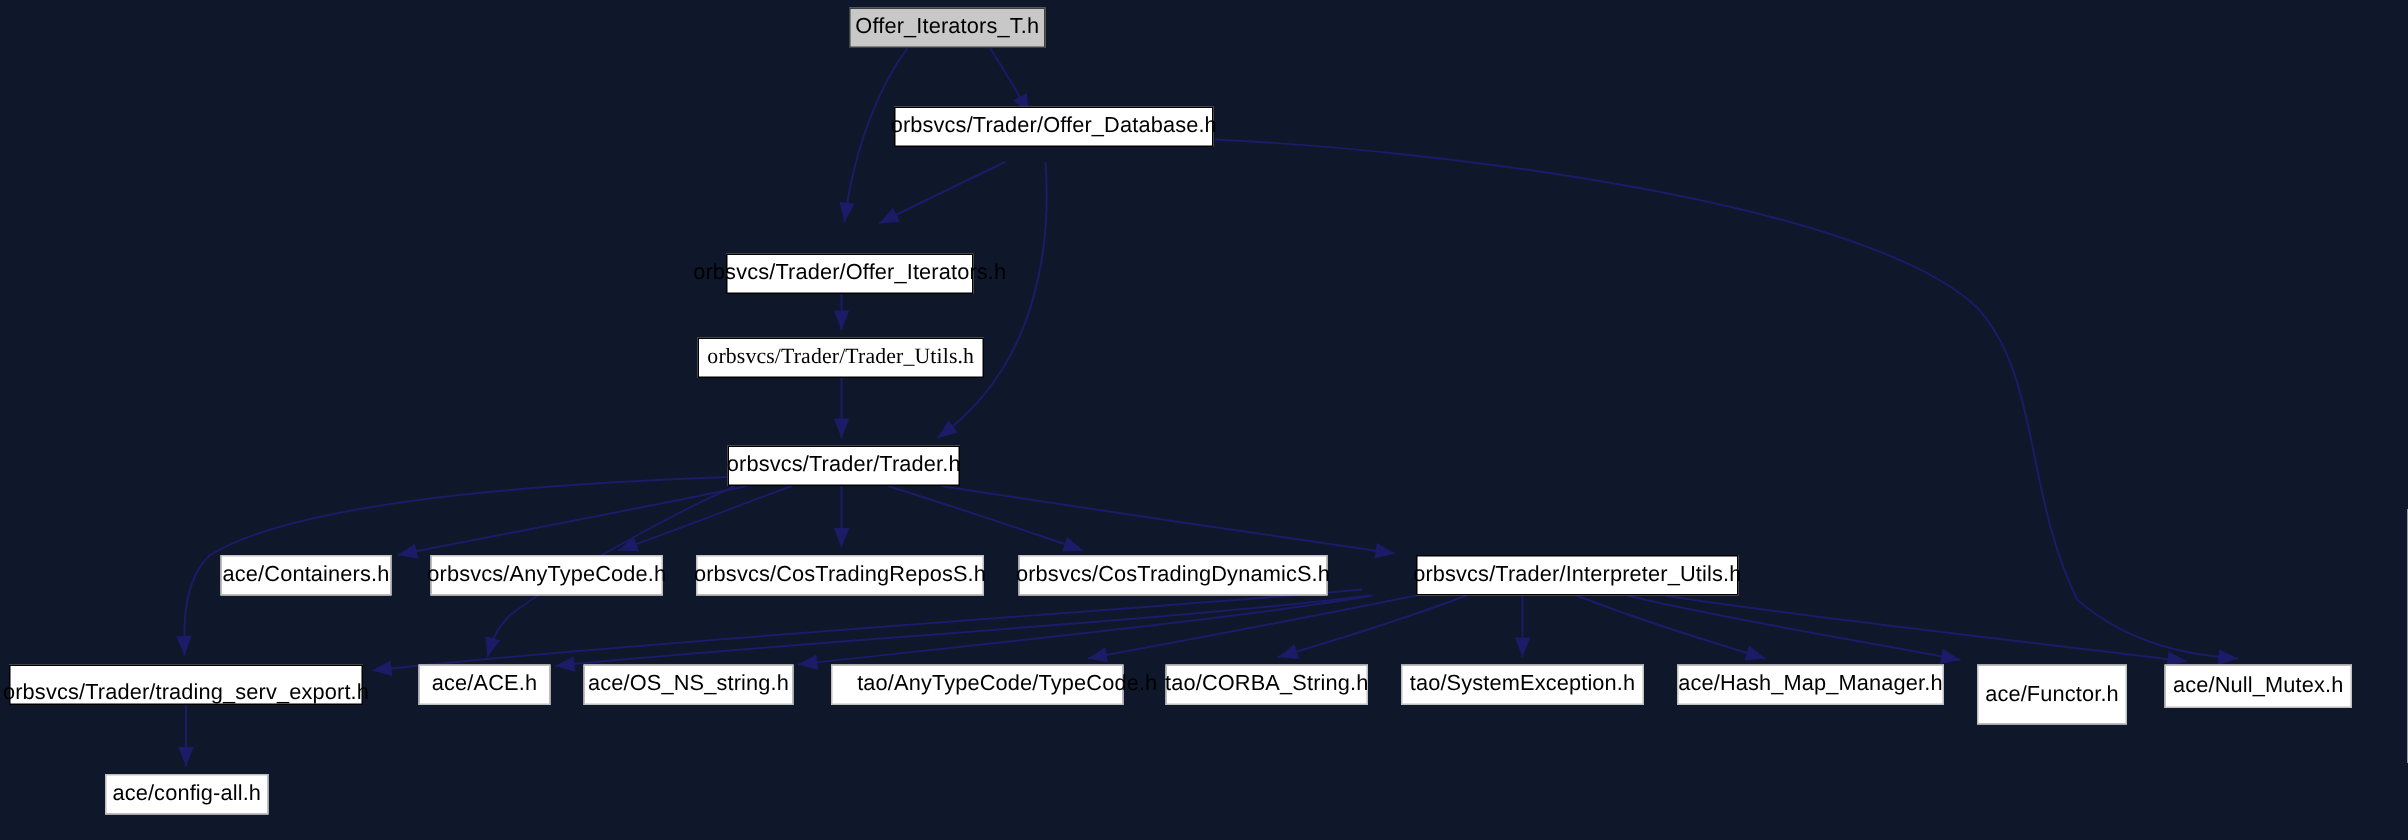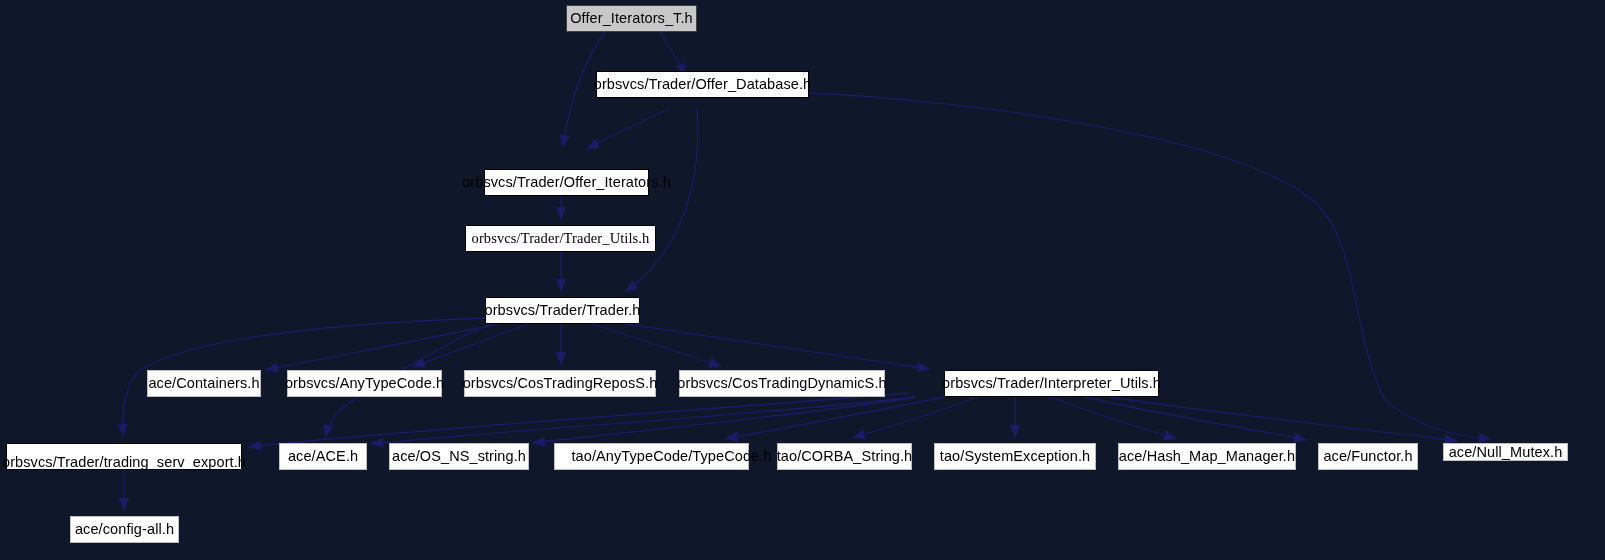--- a/index.html
+++ b/index.html
@@ -206,23 +206,23 @@
       </div>
       <div class="node-box" style="left: 777px; top: 443px; width: 135px; height: 27px;">
         <span class="node-label">tao/CORBA_String.h</span>
       </div>
       <div class="node-box" style="left: 934px; top: 443px; width: 162px; height: 27px;">
         <span class="node-label">tao/SystemException.h</span>
       </div>
       <div class="node-box" style="left: 1118px; top: 443px; width: 178px; height: 27px;">
         <span class="node-label">ace/Hash_Map_Manager.h</span>
       </div>
-      <div class="node-box" style="left: 1318px; top: 443px; width: 100px; height: 27px;">
+      <div class="node-box" style="left: 1318px; top: 443px; width: 100px; height: 40px;">
         <span class="node-label">ace/Functor.h</span>
       </div>
-      <div class="node-box" style="left: 1443px; top: 443px; width: 125px; height: 18px;">
+      <div class="node-box" style="left: 1443px; top: 443px; width: 125px; height: 29px;">
         <span class="node-label">ace/Null_Mutex.h</span>
       </div>
       <div class="node-box" style="left: 70px; top: 516px; width: 109px; height: 27px;">
         <span class="node-label">ace/config-all.h</span>
       </div>
     </div>
 </div>
 
 </body></html>

